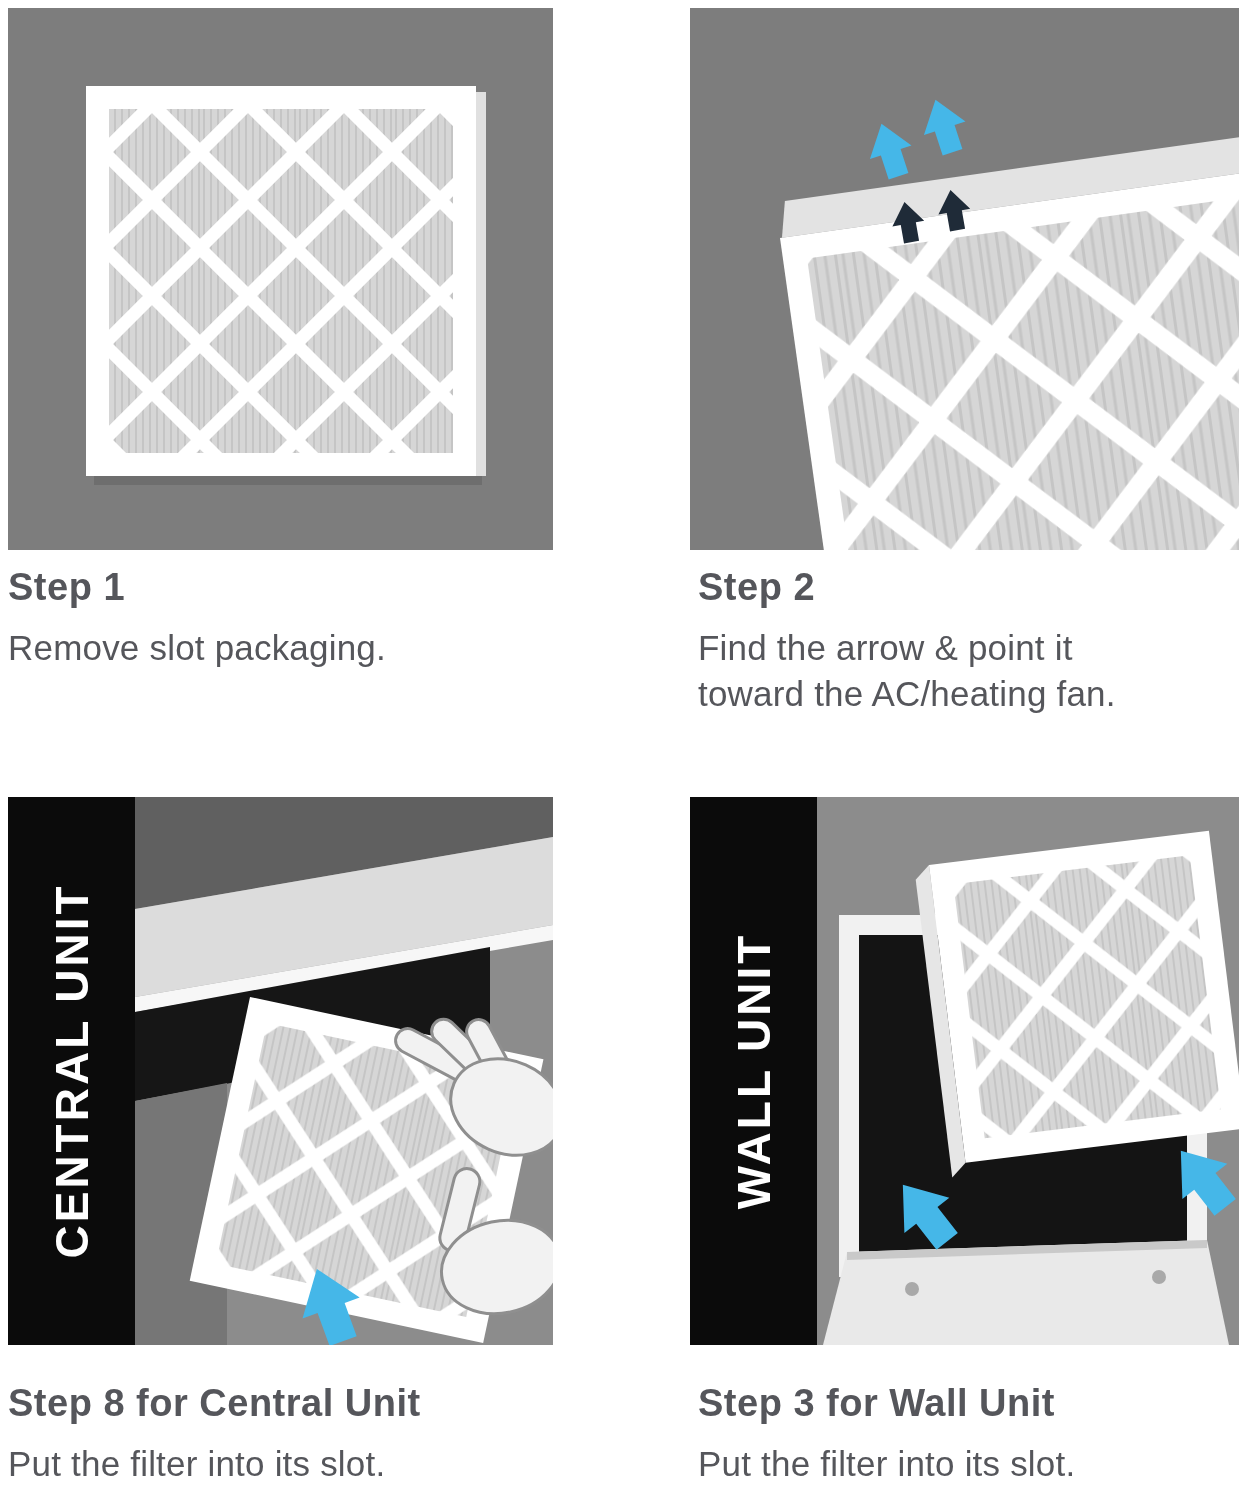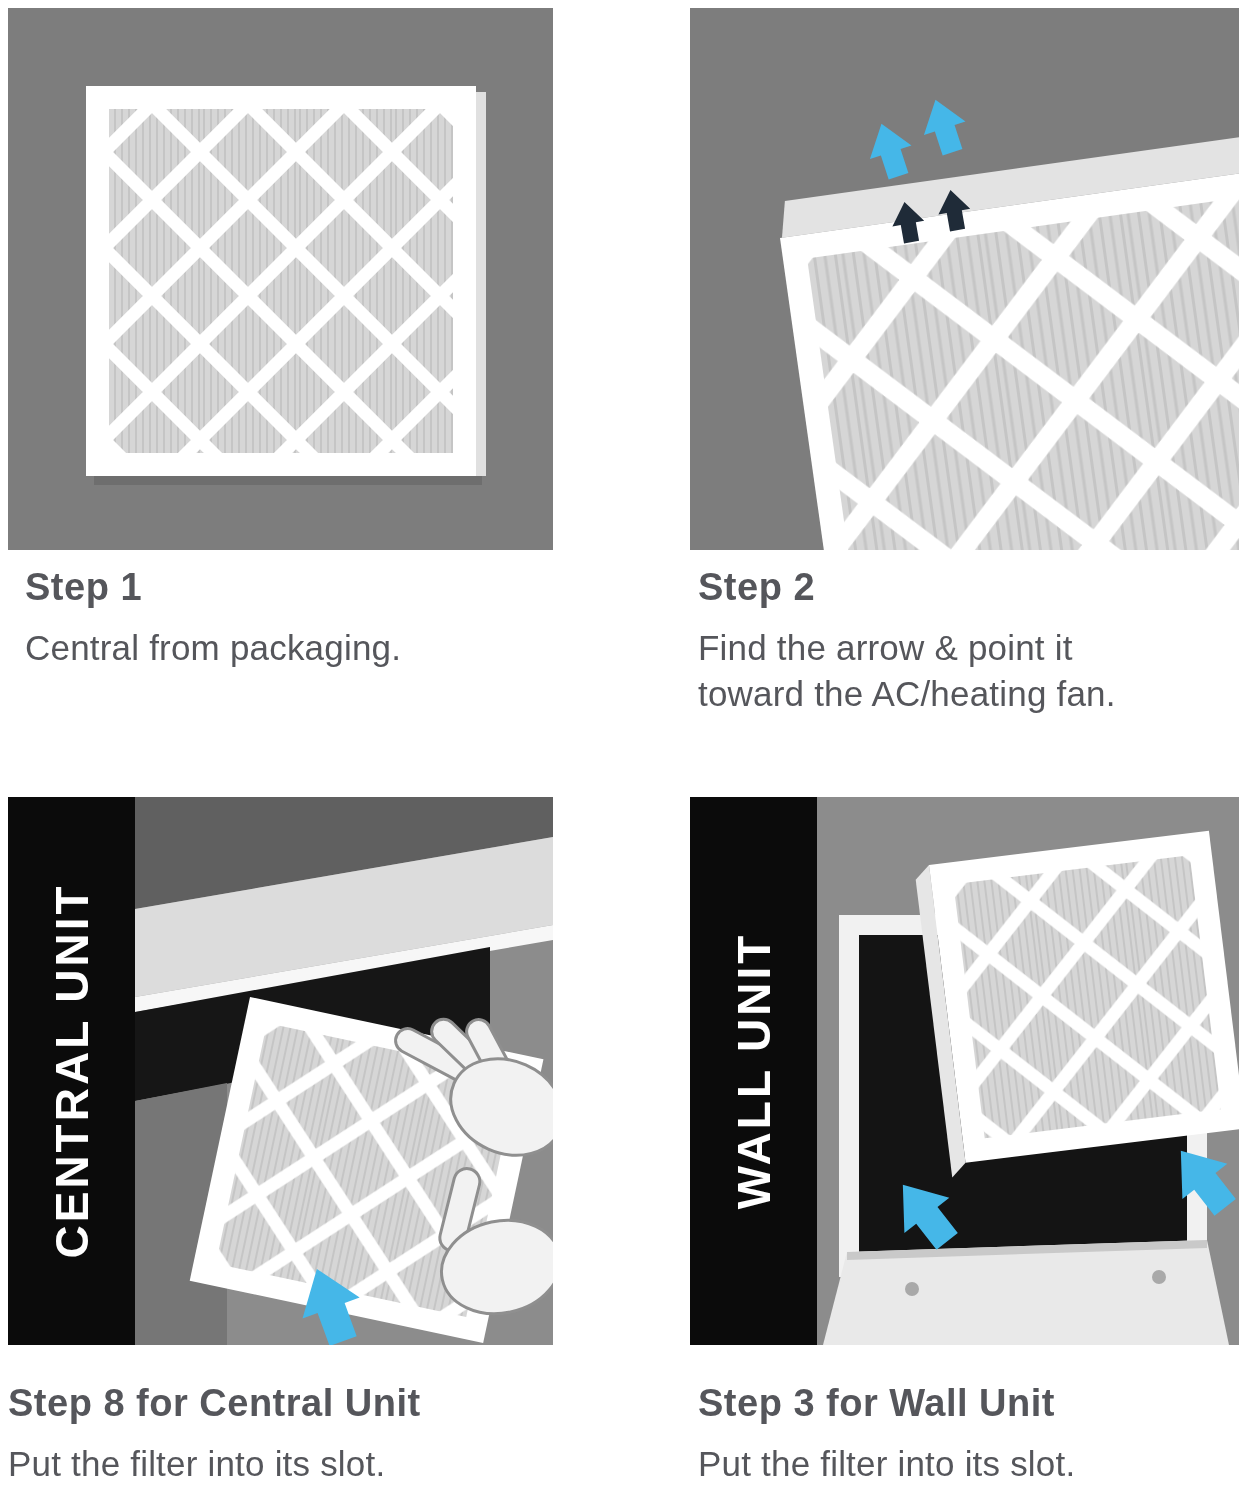--- a/index.html
+++ b/index.html
@@ -25,21 +25,21 @@
   }
   .band-label {
     position: absolute; left: 50%; top: 50%;
     transform: translate(-50%, -50%) rotate(-90deg);
     white-space: nowrap;
     color: #ffffff; font-weight: 700; font-size: 46px; letter-spacing: 3px;
   }
   .band + svg { flex: 1 1 auto; height: 100%; }
 
   .caption { position: absolute; width: 549px; color: var(--text, #55565b); }
-  .caption--s1  { left: 25px;   top: 566px; }
+  .caption--s1  { left: 8px;   top: 566px; }
   .caption--s2  { left: 698px; top: 566px; }
   .caption--s3c { left: 8px;   top: 1382px; }
   .caption--s3w { left: 698px; top: 1382px; }
   .caption-title { font-weight: 700; font-size: 38px; letter-spacing: 0.5px; }
   .caption-desc  {
     margin-top: 16px;
     font-size: 35px; line-height: 1.3; letter-spacing: 0.2px;
     white-space: pre-line;
   }
 </style>
@@ -100,21 +100,21 @@
       </g>
       <g style="fill:var(--blue-arrow,#45b7e8)">
         <use href="#arrow-up" transform="translate(200,142) rotate(-18) scale(1.15)"></use>
         <use href="#arrow-up" transform="translate(254,118) rotate(-18) scale(1.15)"></use>
       </g>
     </svg>
   </div>
 
   <div class="caption caption--s1">
     <div class="caption-title">Step 1</div>
-    <div class="caption-desc">Central from packaging.</div>
+    <div class="caption-desc">Remove slot packaging.</div>
   </div>
 
   <div class="caption caption--s2">
     <div class="caption-title">Step 2</div>
     <div class="caption-desc">Find the arrow &amp; point it
 toward the AC/heating fan.</div>
   </div>
 
   <div class="panel panel--bl">
     <div class="band">

